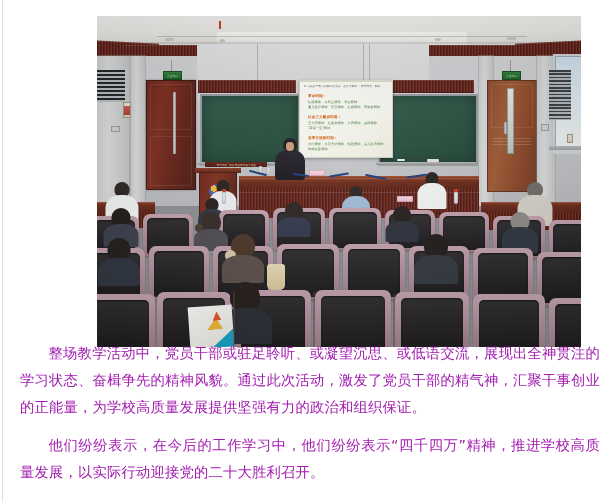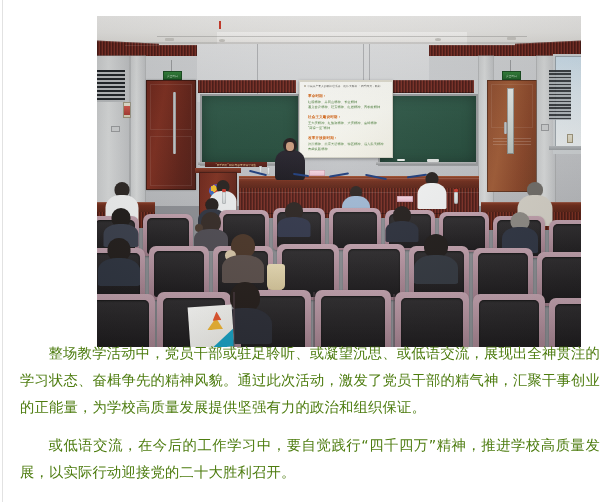--- a/index.html
+++ b/index.html
@@ -388,21 +388,21 @@
     position: absolute;
     left: 20px;
     top: 340px;
     width: 580px;
   }
   .para {
     margin: 0 0 11px 0;
     font-family: "DejaVu Sans", "Liberation Sans", sans-serif;
     font-size: 14.3px;
     line-height: 27px;
-    color: #4d7c0f;
+    color: #a21caf;
     text-indent: 2em;
     text-align: justify;
     letter-spacing: .2px;
   }
 </style>
 </head>
 <body>
 
 <div id="page-rule"></div>
 
@@ -682,16 +682,16 @@
       <div class="chair-gap" style="left:136px;top:276px;width:2px;height:62px;"></div>
       <div class="chair-gap" style="left:216px;top:276px;width:2px;height:62px;"></div>
       <div class="chair-gap" style="left:296px;top:278px;width:2px;height:60px;"></div>
 
       <div id="photo-grade"></div>
     </div>
   </figure>
 
   <div id="body-copy">
     <p class="para">整场教学活动中，党员干部或驻足聆听、或凝望沉思、或低语交流，展现出全神贯注的学习状态、奋楫争先的精神风貌。通过此次活动，激发了党员干部的精气神，汇聚干事创业的正能量，为学校高质量发展提供坚强有力的政治和组织保证。</p>
-    <p class="para">或低语交流，在今后的工作学习中，要自觉践行“四千四万”精神，推进学校高质量发展，以实际行动迎接党的二十大胜利召开。</p>
+    <p class="para">他们纷纷表示，在今后的工作学习中，他们纷纷表示“四千四万”精神，推进学校高质量发展，以实际行动迎接党的二十大胜利召开。</p>
   </div>
 
 </div>
 
 </body></html>

